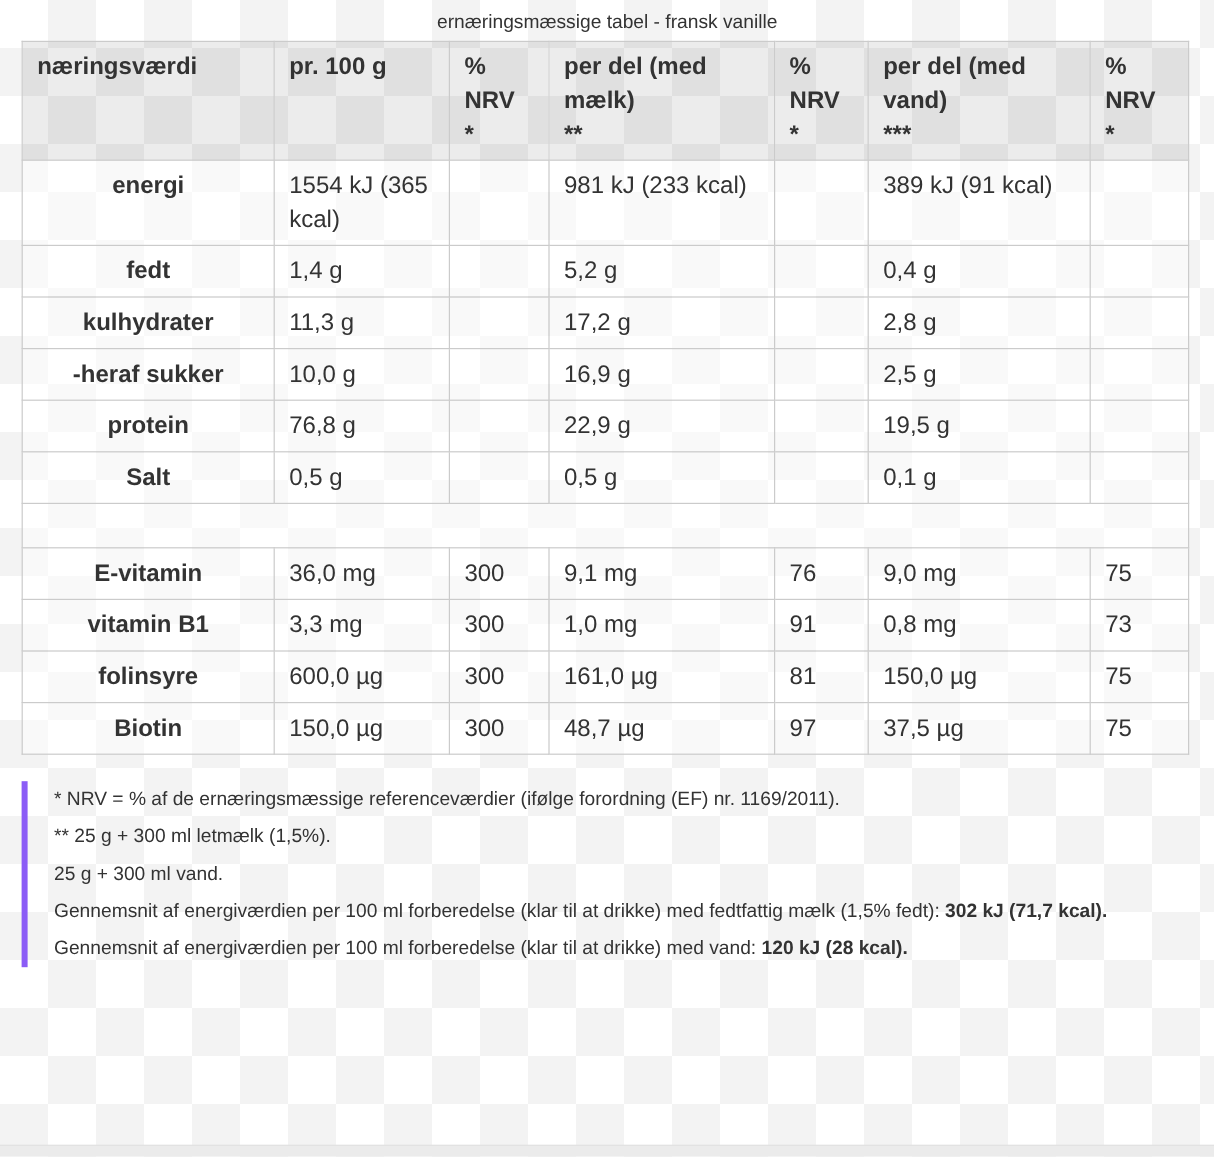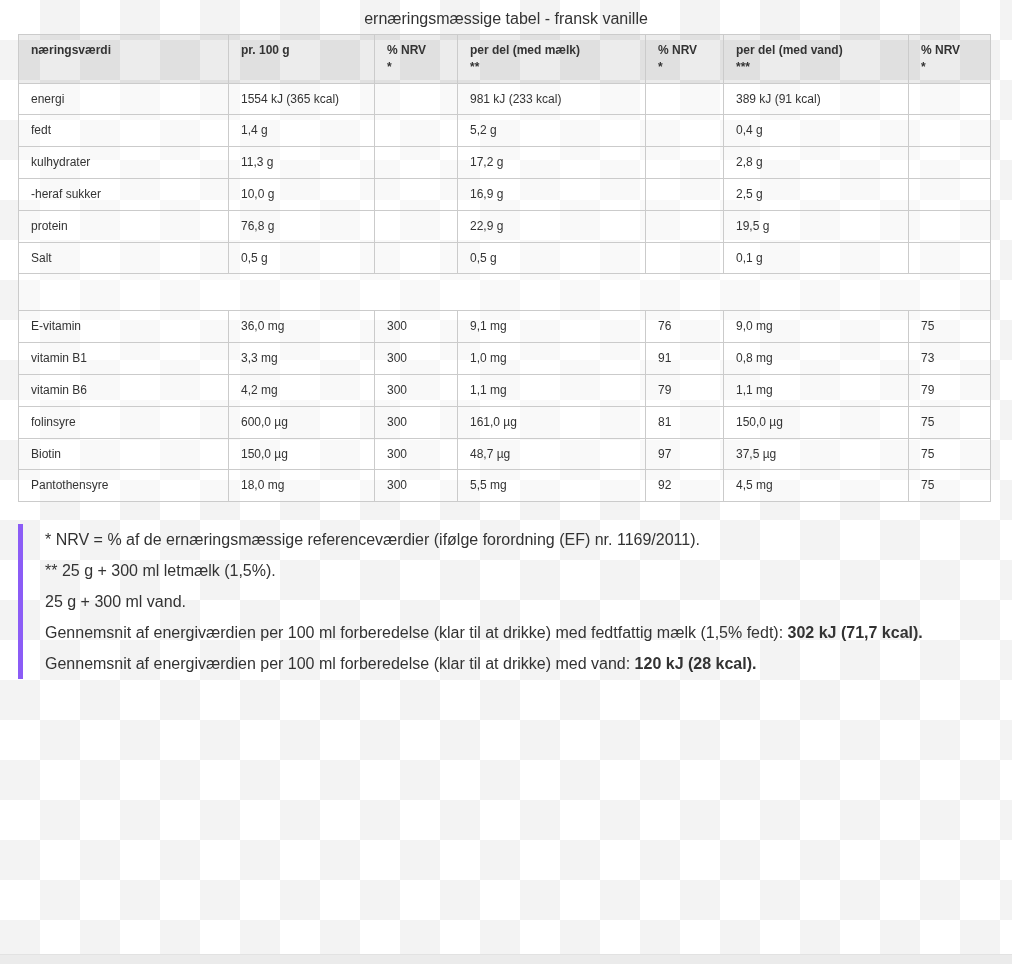--- a/index.html
+++ b/index.html
@@ -21,39 +21,39 @@
     text-align: center;
     font-size: 16px;
     padding-top: 9px;
     line-height: 20px;
   }
   table.nutrition {
     border-collapse: collapse;
     table-layout: fixed;
     width: 972px;
     margin: 5px 0 0 18px;
-    font-size: 12px;
+    font-size: 20px;
   }
   th, td {
     border: 1px solid #cbcbcb;
     padding: 7px 12px;
     vertical-align: top;
     text-align: left;
     line-height: 1.4;
     overflow: hidden;
     word-wrap: break-word;
   }
   th {
     background: rgba(0, 0, 0, 0.075);
     font-weight: bold;
   }
   td {
     background: rgba(255, 255, 255, 0.5);
   }
-  td[data-name="row-label"] { font-weight: normal; }
+  td[data-name="row-label"] { font-weight: bold; text-align: center; }
   td.spacer-cell { height: 22px; }
   .h-label, .h-note { display: block; }
   .footnotes {
     margin: 22px 0 0 18px;
     width: 913px;
     border-left: 5px solid #8b5cf6;
     padding-left: 22px;
     font-size: 16px;
   }
   .footnotes p { margin: 0; line-height: 31px; }
@@ -187,53 +187,35 @@
         <tr data-name="table-row">
           <td data-name="row-label">vitamin B1</td>
           <td data-name="row-value">3,3 mg</td>
           <td data-name="row-value">300</td>
           <td data-name="row-value">1,0 mg</td>
           <td data-name="row-value">91</td>
           <td data-name="row-value">0,8 mg</td>
           <td data-name="row-value">73</td>
         </tr>
         <tr data-name="table-row">
-          <td data-name="row-label">vitamin B6</td>
-          <td data-name="row-value">4,2 mg</td>
-          <td data-name="row-value">300</td>
-          <td data-name="row-value">1,1 mg</td>
-          <td data-name="row-value">79</td>
-          <td data-name="row-value">1,1 mg</td>
-          <td data-name="row-value">79</td>
-        </tr>
-        <tr data-name="table-row">
           <td data-name="row-label">folinsyre</td>
           <td data-name="row-value">600,0 µg</td>
           <td data-name="row-value">300</td>
           <td data-name="row-value">161,0 µg</td>
           <td data-name="row-value">81</td>
           <td data-name="row-value">150,0 µg</td>
           <td data-name="row-value">75</td>
         </tr>
         <tr data-name="table-row">
           <td data-name="row-label">Biotin</td>
           <td data-name="row-value">150,0 µg</td>
           <td data-name="row-value">300</td>
           <td data-name="row-value">48,7 µg</td>
           <td data-name="row-value">97</td>
           <td data-name="row-value">37,5 µg</td>
-          <td data-name="row-value">75</td>
-        </tr>
-        <tr data-name="table-row">
-          <td data-name="row-label">Pantothensyre</td>
-          <td data-name="row-value">18,0 mg</td>
-          <td data-name="row-value">300</td>
-          <td data-name="row-value">5,5 mg</td>
-          <td data-name="row-value">92</td>
-          <td data-name="row-value">4,5 mg</td>
           <td data-name="row-value">75</td>
         </tr>
       </tbody>
   </table>
 
   <div class="footnotes" id="footnotes" data-name="footnotes-block">
       <p data-name="footnote"><span data-name="footnote-text">* NRV = % af de ernæringsmæssige referenceværdier (ifølge forordning (EF) nr. 1169/2011).</span></p>
       <p data-name="footnote"><span data-name="footnote-text">** 25 g + 300 ml letmælk (1,5%).</span></p>
       <p data-name="footnote"><span data-name="footnote-text">25 g + 300 ml vand.</span></p>
       <p data-name="footnote"><span data-name="footnote-text">Gennemsnit af energiværdien per 100 ml forberedelse (klar til at drikke) med fedtfattig mælk (1,5% fedt): </span><b data-name="footnote-bold-value">302 kJ (71,7 kcal).</b></p>

